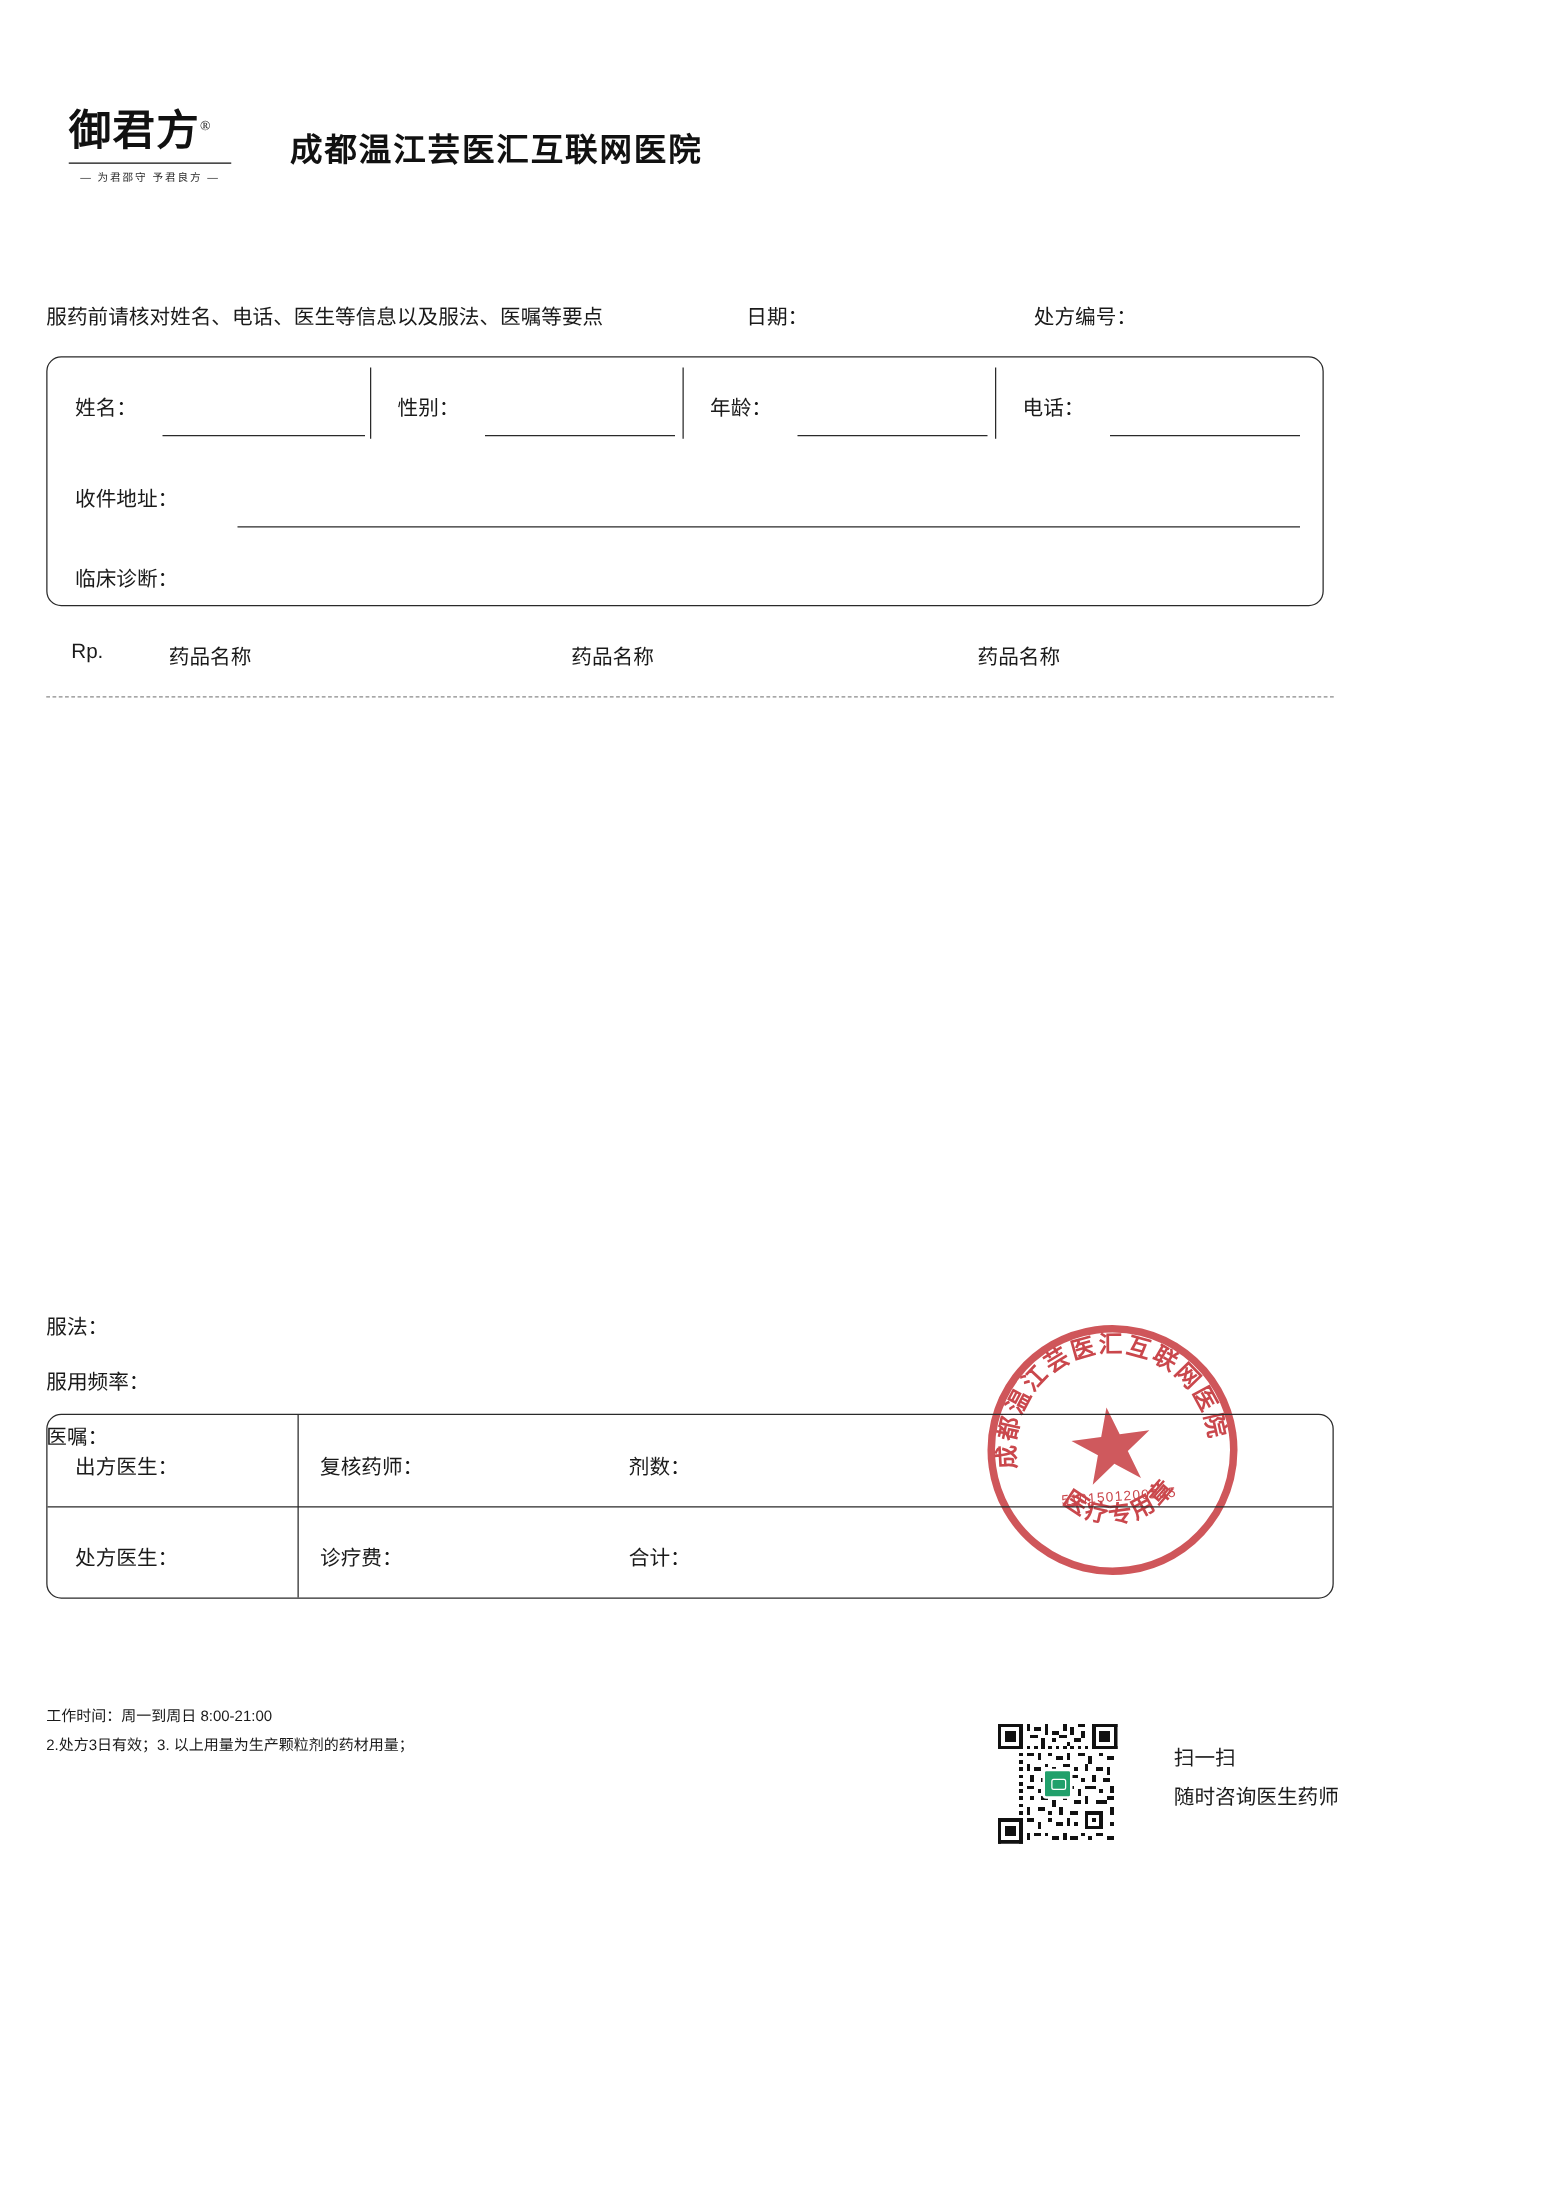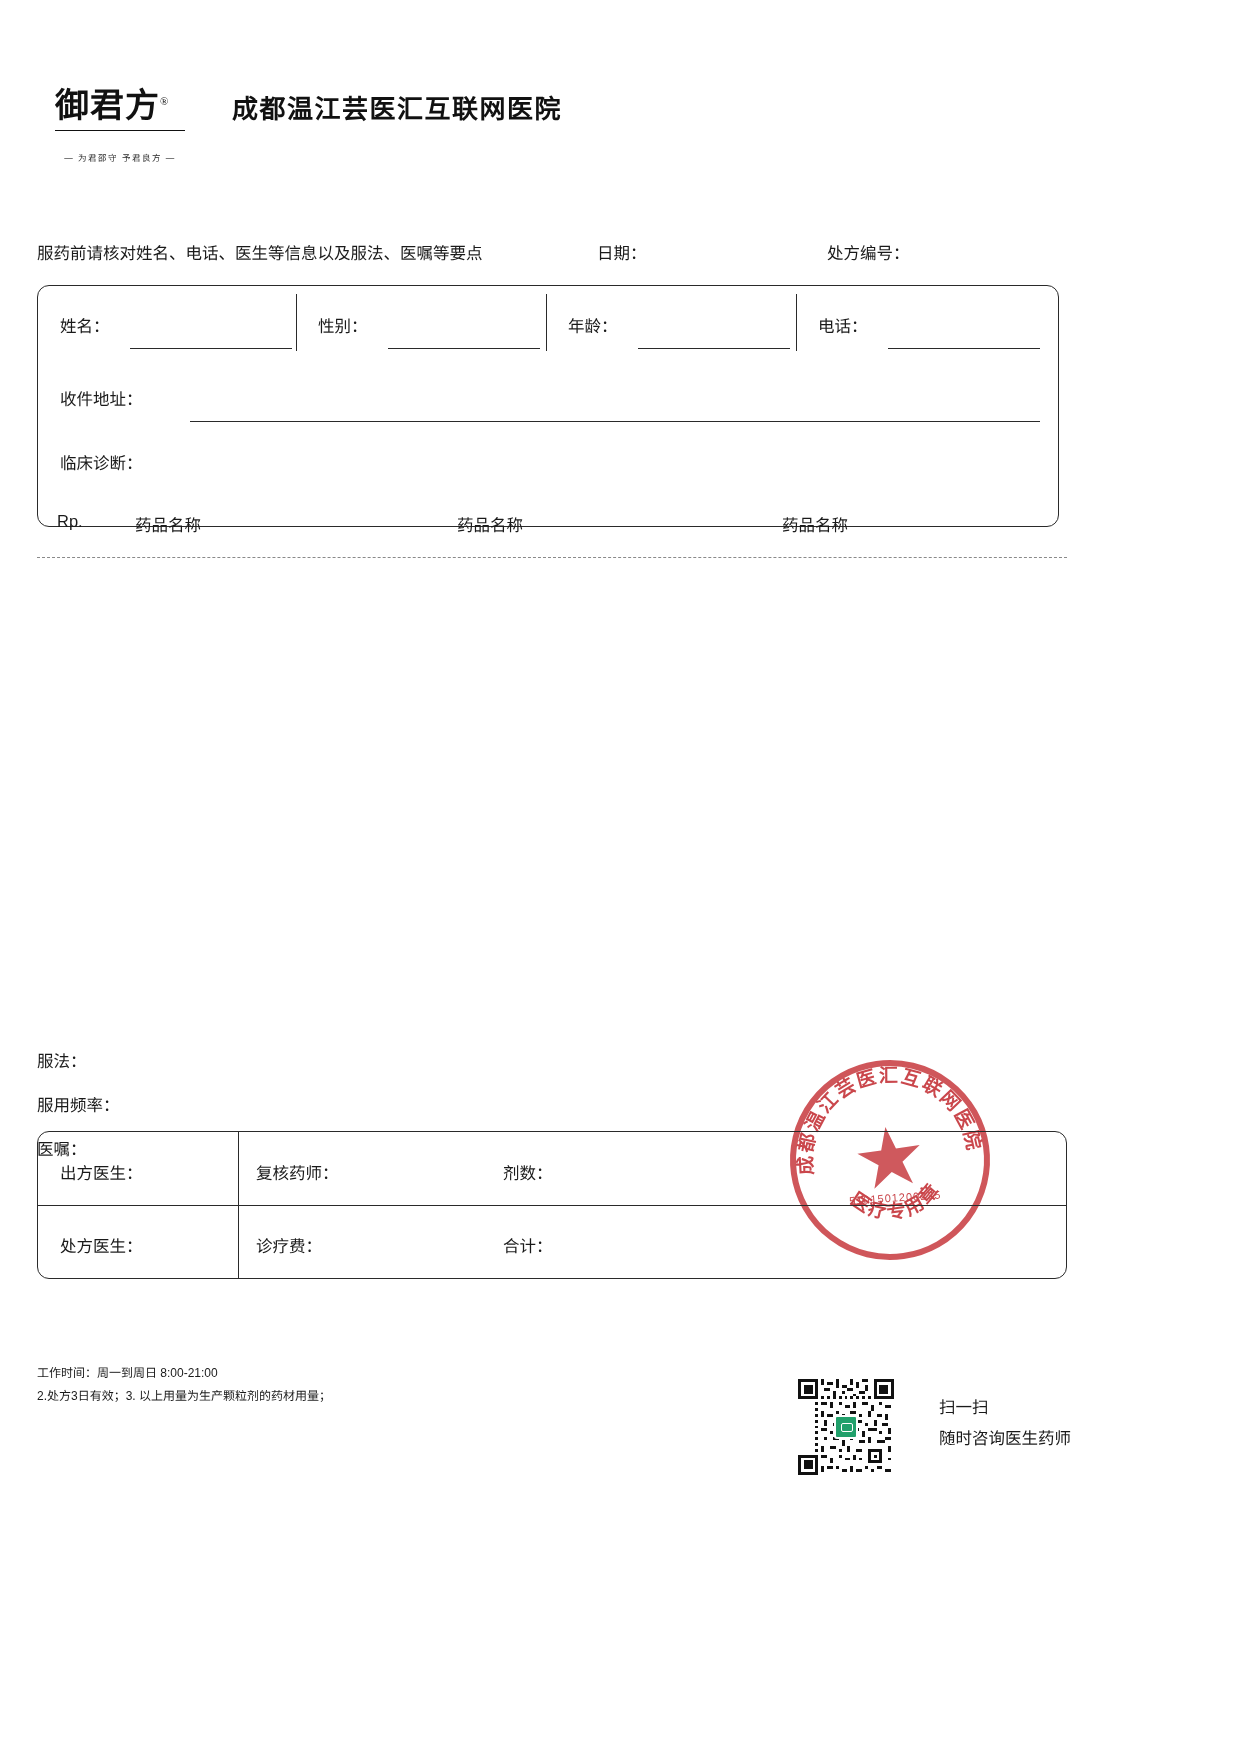--- a/index.html
+++ b/index.html
@@ -21,20 +21,21 @@
     width: 1240px;
     height: 1754px;
   }
 
   
   .header {
     position: absolute;
     left: 55px;
     top: 88px;
     display: flex;
+    align-items: center;
   }
   .logo-block {
     width: 130px;
     position: relative;
   }
   .logo-main {
     font-family: "Liberation Serif", "DejaVu Serif", serif;
     font-size: 34px;
     font-weight: bold;
     letter-spacing: 1px;
@@ -43,21 +44,21 @@
     white-space: nowrap;
   }
   .logo-reg {
     font-size: 11px;
     vertical-align: super;
     font-weight: normal;
   }
   .logo-sub {
     margin-top: 6px;
     border-top: 1.6px solid #111;
-    padding-top: 20px;
+    padding-top: 4px;
     font-size: 8.5px;
     letter-spacing: 1.5px;
     color: #2b2b2b;
     text-align: center;
     white-space: nowrap;
   }
   .hospital-name {
     margin-left: 47px;
     font-size: 26px;
     font-weight: bold;
@@ -78,21 +79,21 @@
   .notice-text { position: absolute; left: 0; top: 0; white-space: nowrap; }
   .notice-date { position: absolute; left: 560px; top: 0; white-space: nowrap; }
   .notice-no   { position: absolute; left: 790px; top: 0; white-space: nowrap; }
 
   
   .patient-box {
     position: absolute;
     left: 37px;
     top: 285px;
     width: 1022px;
-    height: 242px;
+    height: 200px;
     border: 1.4px solid #2a2a2a;
     border-radius: 12px;
     box-sizing: border-box;
   }
   .pb-row1 {
     position: absolute;
     left: 0; top: 0;
     width: 100%;
     height: 73px;
   }

